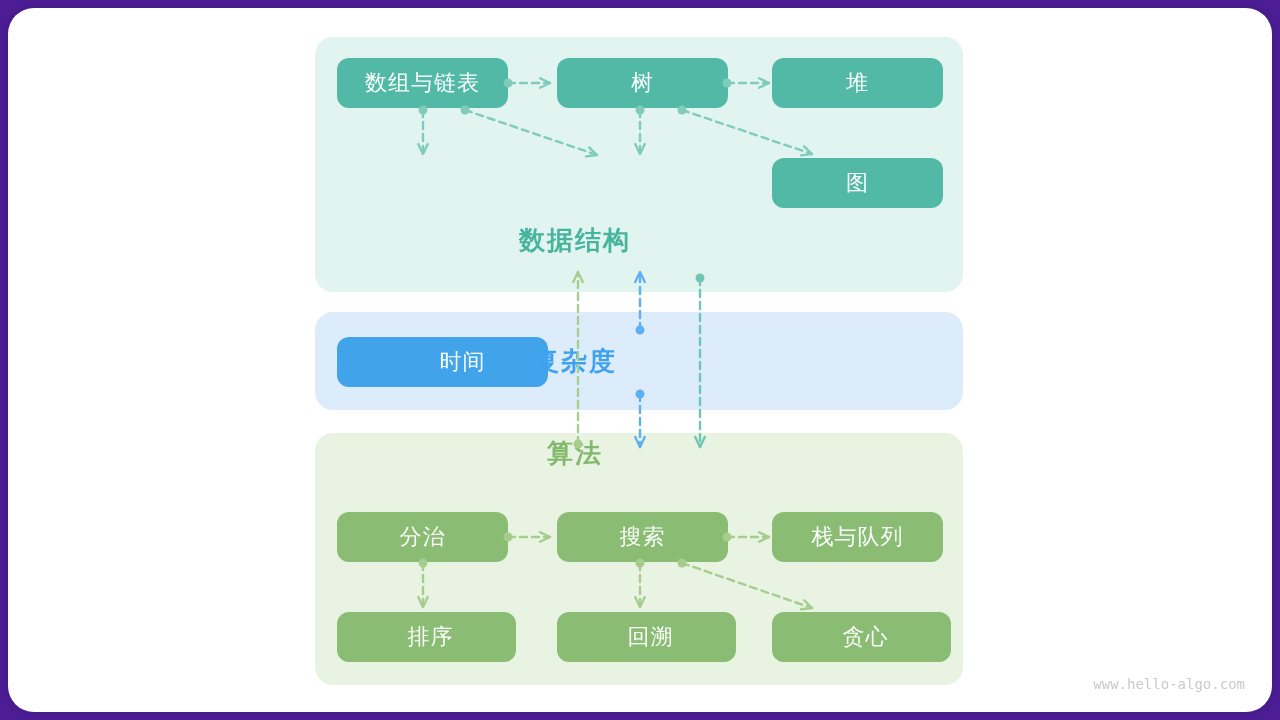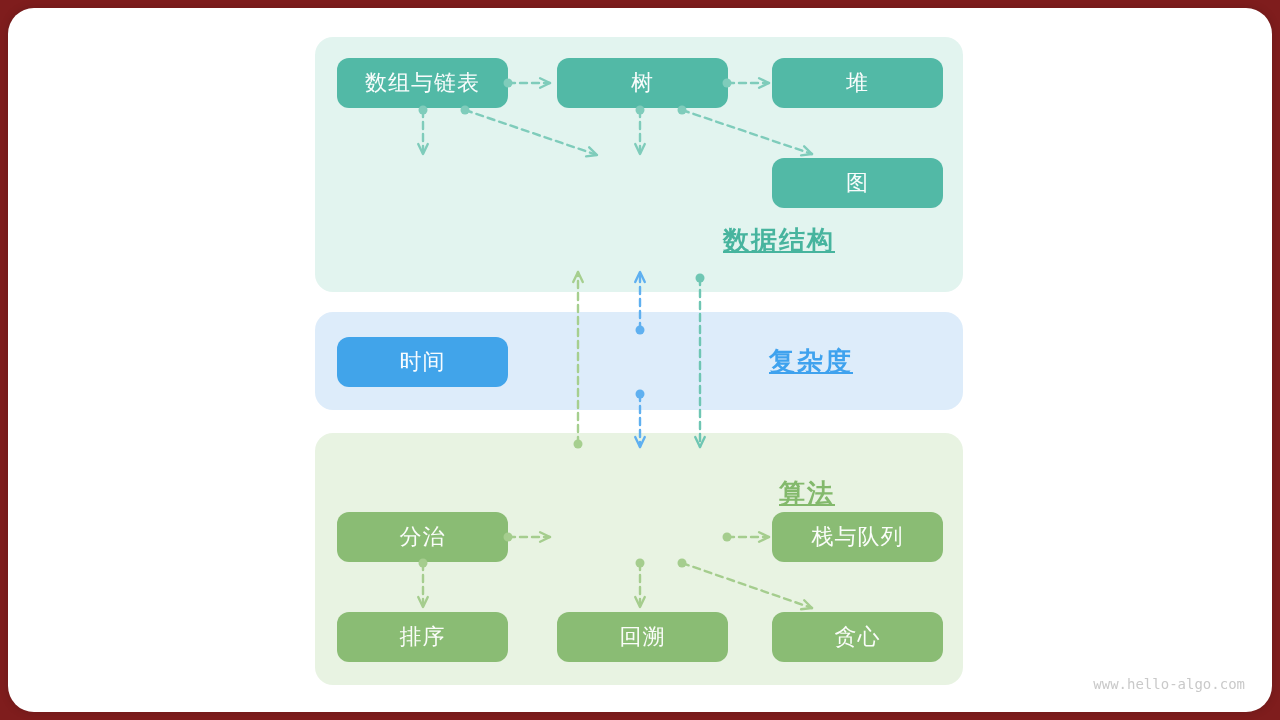--- a/index.html
+++ b/index.html
@@ -1,51 +1,51 @@
 <!DOCTYPE html>
 <html><head>
 <meta charset="utf-8">
 <style>
   html,body { margin:0; padding:0; background:#ffffff; }
   .canvas {
     position:relative; width:1280px; height:720px; overflow:hidden;
-    background:#7f1d1d;
+    background:#4c1d95;
     font-family:"Liberation Sans", sans-serif;
   }
   .card {
     position:absolute; left:8px; top:8px; width:1264px; height:704px;
     background:#ffffff; border-radius:26px;
     box-shadow:0 0 10px rgba(0,0,0,0.16);
   }
   .panel { position:absolute; left:315px; width:648px; border-radius:18px; }
   .panel-ds { top:37px;  height:255px; background:#e2f4ef; }
   .panel-cx { top:312px; height:98px;  background:#ddecfa; }
   .panel-al { top:433px; height:252px; background:#e8f3e2; }
 
   .node {
     position:absolute; width:171px; height:50px; border-radius:12px;
     display:flex; align-items:center; justify-content:center;
     color:rgba(255,255,255,0.96); font-size:22px; letter-spacing:1px;
   }
   .teal  { background:#52b9a6; }
-  .blue  { background:#41a4ea; }
+  .blue  { background:#41a4ea;padding-left:40px; }
   .green { background:#8abc74;font-family:Liberation Mono, monospace; }
 
   .c1 { left:337px; } .c2 { left:557px; } .c3 { left:772px; }
   .ds-r1 { top:58px; }  .ds-r2 { top:158px; }
   .cx-r  { top:337px; }
-  .al-r1 { top:512px; } .al-r2 { top:612px; }
+  .al-r1 { top:512px; } .al-r2 { top:612px;padding-left:8px; }
 
   .sec-label {
     position:absolute; left:315px; width:520px; height:34px; line-height:34px;
-    text-align:right; font-size:26px; font-weight:bold; letter-spacing:2px;text-decoration:underline;
+    text-align:center; font-size:26px; font-weight:bold; letter-spacing:2px;
   }
   .lbl-ds { top:223px; color:#47b49e; }
-  .lbl-cx { top:344px; color:#3fa2ee;margin-left:18px; }
-  .lbl-al { top:476px; color:#83b96c; }
+  .lbl-cx { top:344px; color:#3fa2ee; }
+  .lbl-al { top:436px; color:#83b96c; }
 
   .overlay { position:absolute; left:0; top:0; width:1280px; height:720px; pointer-events:none; }
 
   .watermark {
     position:absolute; top:676px; right:35px;
     font-family:"DejaVu Sans Mono", monospace;
     font-size:14px; color:#c9c9c9;margin-left:10px;
   }
 </style>
 </head>
@@ -62,20 +62,21 @@
   <div class="node teal c2 ds-r1">树</div>
   <div class="node teal c3 ds-r1">堆</div>
   <div class="node teal c3 ds-r2">图</div>
   <div class="sec-label lbl-ds">数据结构</div>
 
   <div class="node blue c1 cx-r">时间</div>
   <div class="sec-label lbl-cx">复杂度</div>
 
   <div class="sec-label lbl-al">算法</div>
   <div class="node green c1 al-r1">分治</div>
+  <div class="node green c2 al-r1">搜索</div>
   <div class="node green c3 al-r1">栈与队列</div>
   <div class="node green c1 al-r2">排序</div>
   <div class="node green c2 al-r2">回溯</div>
   <div class="node green c3 al-r2">贪心</div>
 
   <svg class="overlay" viewBox="0 0 1280 720" xmlns="http://www.w3.org/2000/svg">
       <g>
         <line x1="508" y1="83" x2="550" y2="83" stroke="#7fccbb" stroke-width="2.4" stroke-dasharray="7 5" stroke-linecap="round"></line>
         <circle cx="508" cy="83" r="4.5" fill="#7fccbb"></circle>
         <path d="M 540.0950818741205 87.78462087522354 L 550 83 L 540.0950818741205 78.21537912477646" fill="none" stroke="#7fccbb" stroke-width="2.4" stroke-linecap="round" stroke-linejoin="round"></path>

